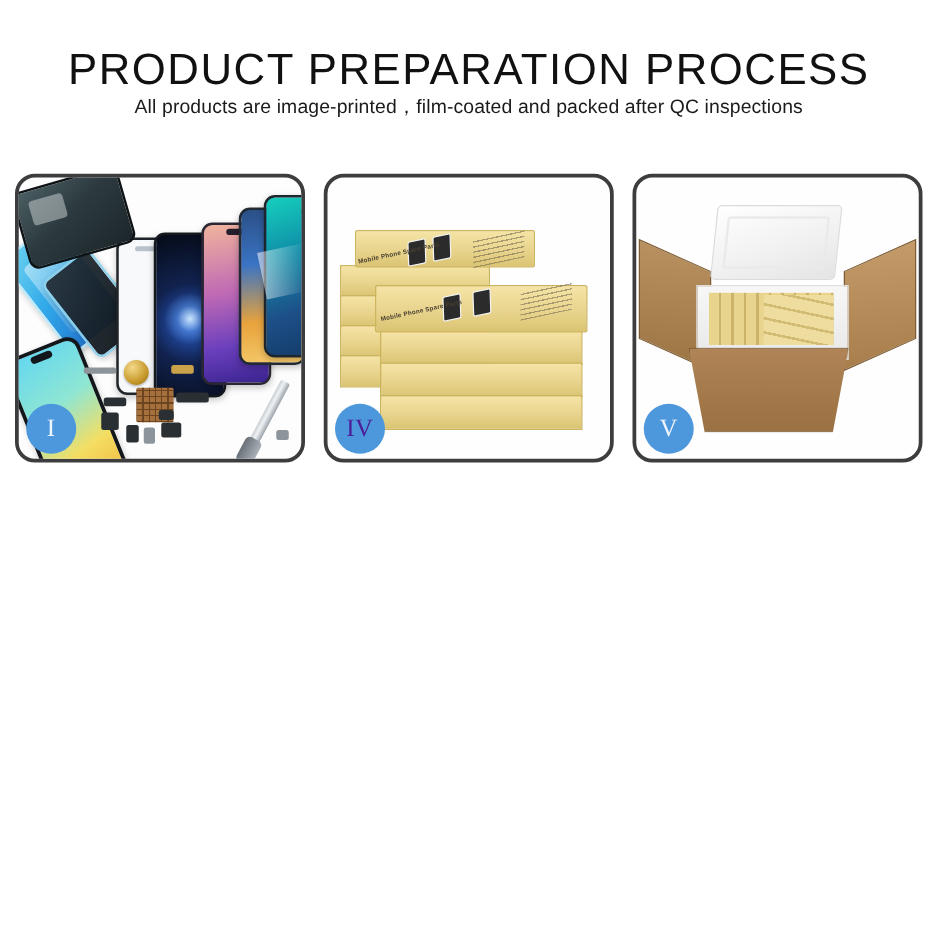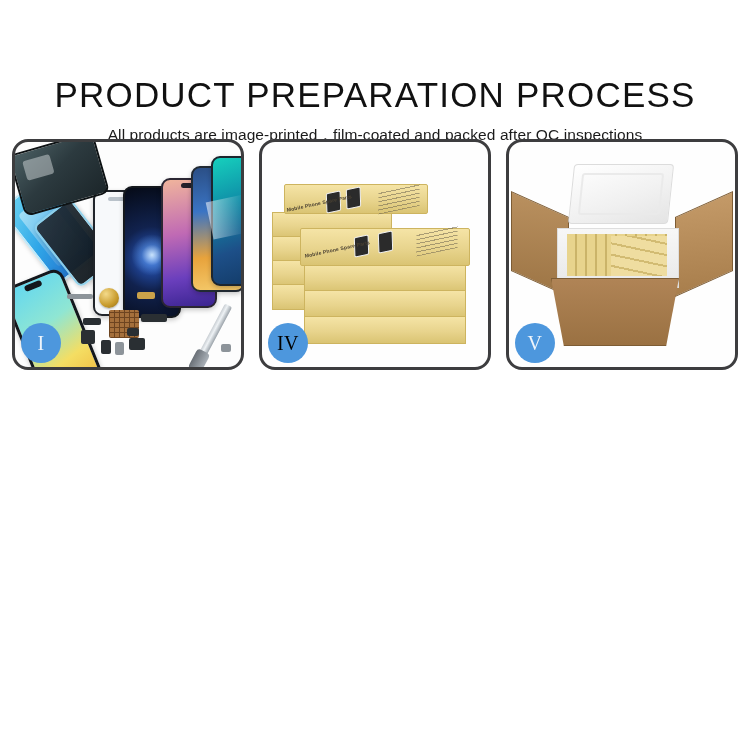--- a/index.html
+++ b/index.html
@@ -11,24 +11,23 @@
     position:relative;
   }
   #page{width:750px;height:750px;position:relative;background:#fff;}
 
   
   .header{padding-top:38px;text-align:center;}
   .title{
     font-size:35px;letter-spacing:1.2px;color:#111;
     font-weight:400;line-height:1;white-space:nowrap;
     font-family:"Liberation Sans", sans-serif;
-    margin-top:39px;
   }
   .subtitle{
-    margin-top:13px;font-size:15.5px;color:#1b1b1b;
+    margin-top:2px;font-size:15.5px;color:#1b1b1b;
     white-space:nowrap;letter-spacing:.1px;
   }
 
   
   .grid{
     position:absolute;left:12px;top:139px;
     width:726px;
     display:grid;
     grid-template-columns:232px 232px 232px;
     grid-template-rows:231px 231px;
@@ -49,21 +48,21 @@
     position:absolute;left:6px;bottom:4px;
     width:40px;height:40px;border-radius:50%;
     background:#4d97dd;
     display:flex;align-items:center;justify-content:center;
     font-family:"Liberation Serif", serif;
     font-size:20px;line-height:1;
     color:#eef4fb;
     z-index:40;
     letter-spacing:.5px;
   }
-  .badge.dark{color:#000000;}
+  .badge.dark{color:#4c1d95;}
 
   
   .p1{background:#fdfdfd;}
   .ph{position:absolute;border-radius:6px;box-shadow:0 2px 5px rgba(0,0,0,.22);}
   .film{
     left:8px;top:40px;width:52px;height:92px;
     transform:rotate(-38deg);
     background:linear-gradient(150deg,#6fd6f2 0%,#2fa6e8 45%,#1f62c4 100%);
     border:2px solid #bfe8f8;border-radius:8px;
   }

